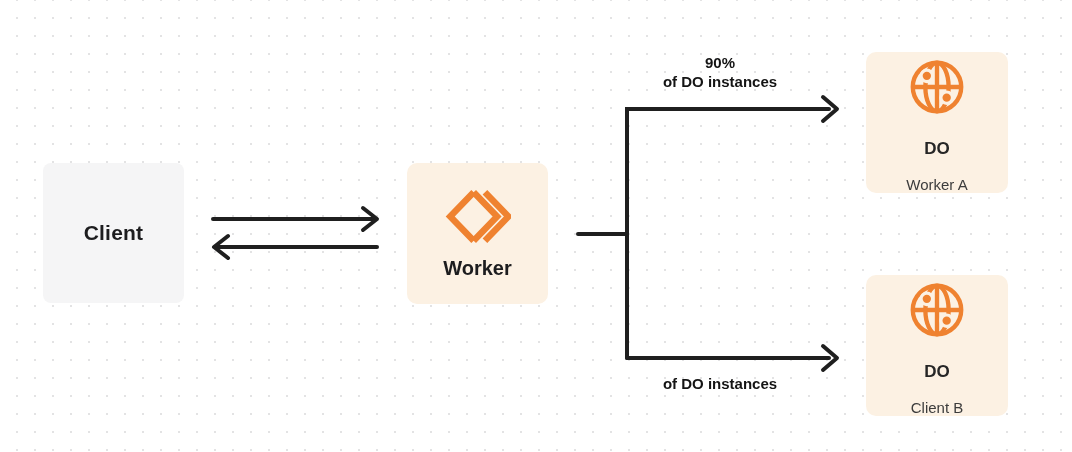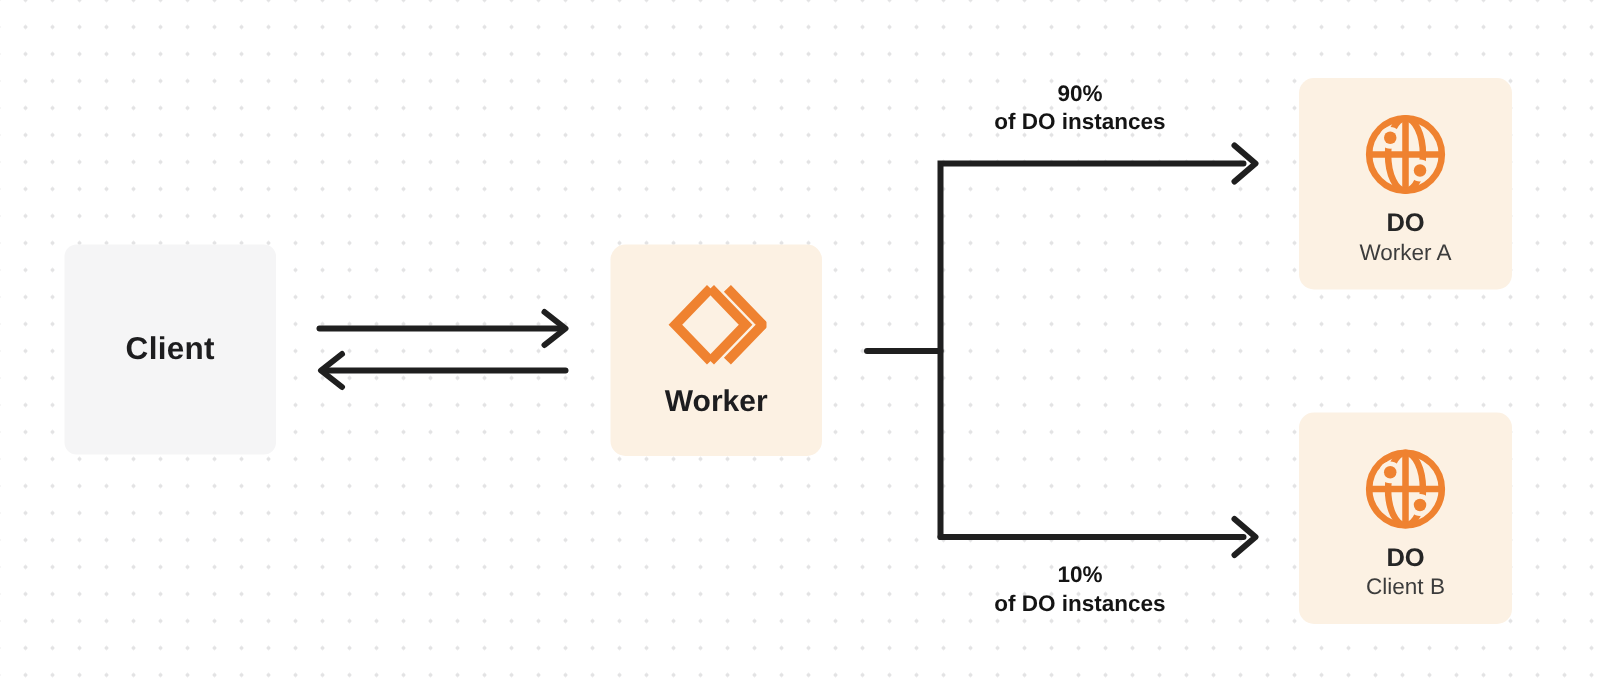--- a/index.html
+++ b/index.html
@@ -55,20 +55,21 @@
   .node-worker .label {
     font-size: 20px;
     font-weight: 700;
     color: #1d1d1f;
   }
   .node-do {
     width: 142px; height: 141px;
     background: #fcf1e3;
     border-radius: 10px;
     padding-top: 4px;
+    gap: 16px;
   }
   .node-do-a { left: 866px; top: 52px; }
   .node-do-b { left: 866px; top: 275px; }
   .node-do .do-title {
     font-size: 17px;
     font-weight: 700;
     color: #262626;
     line-height: 20px;
     margin-top: 5px;
   }
@@ -170,17 +171,16 @@
     </span>
     <span class="do-title">DO</span>
     <span class="do-subtitle">Client B</span>
   </div>
 
   <div class="edge-label edge-label-top">
     <div>90%</div>
     <div>of DO instances</div>
   </div>
   <div class="edge-label edge-label-bottom">
-    <div>10%</div>
     <div>of DO instances</div>
   </div>
 
 </div>
 
 </body></html>

